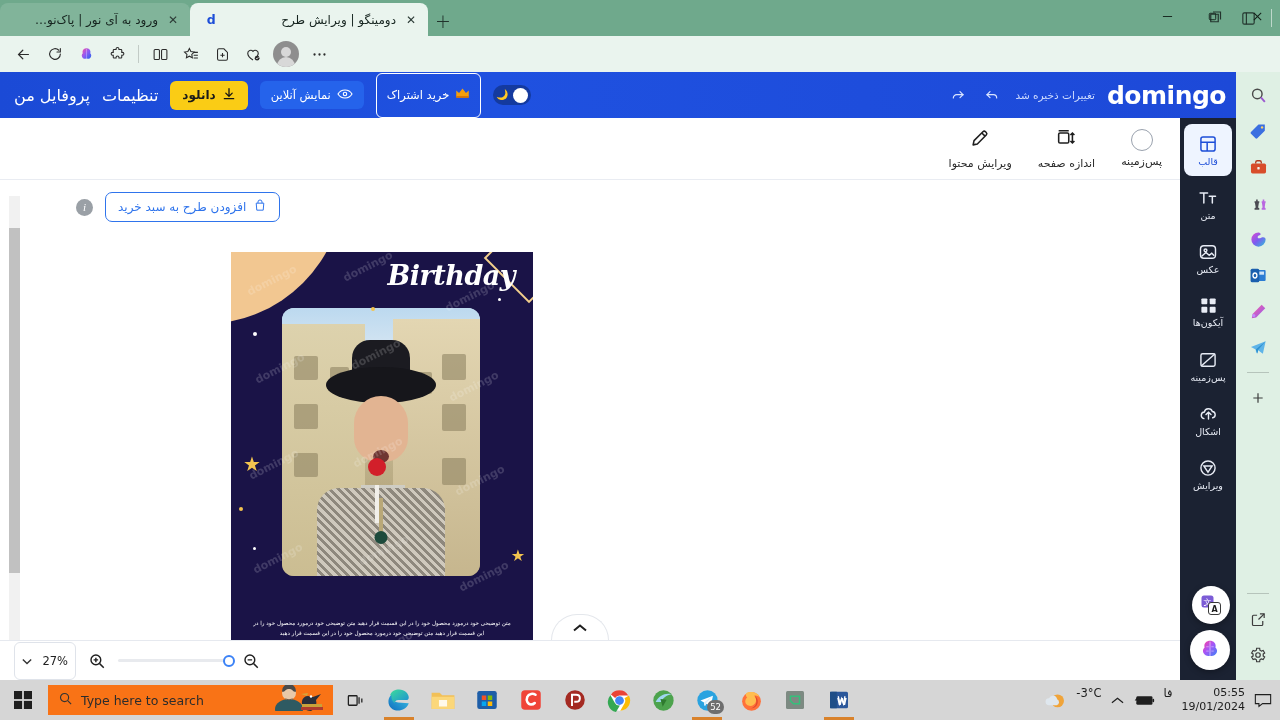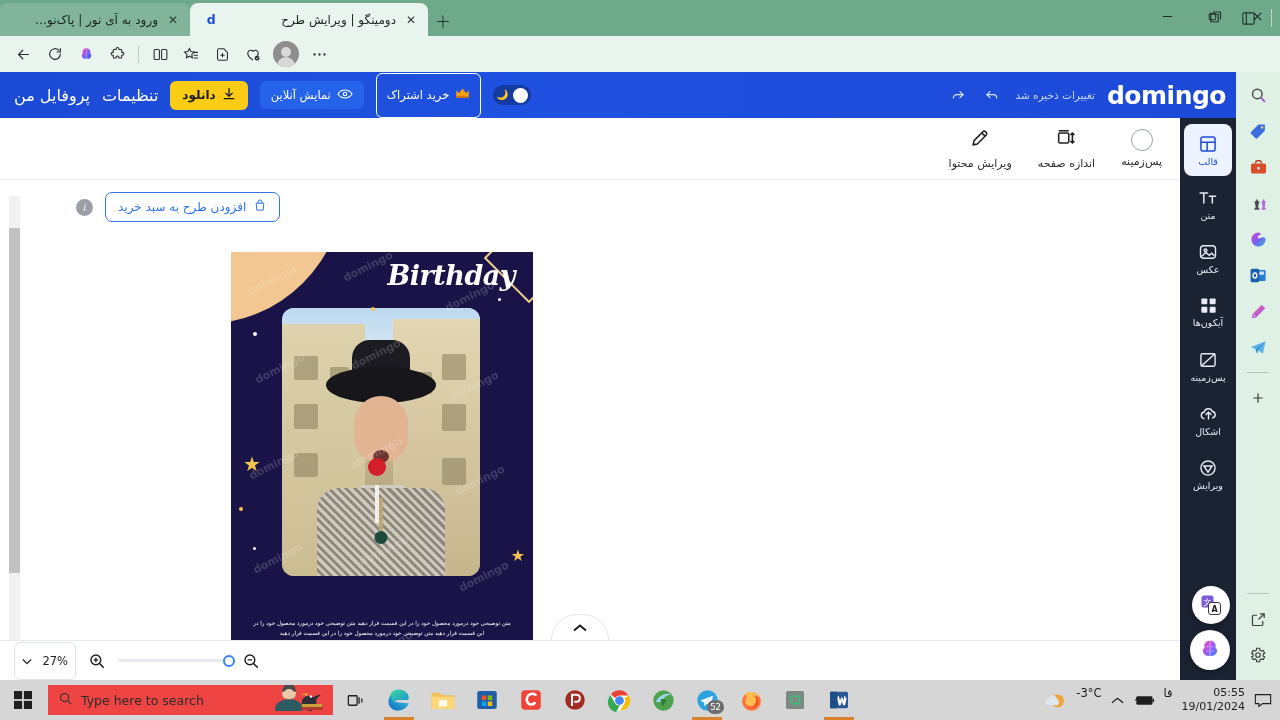--- a/index.html
+++ b/index.html
@@ -230,21 +230,21 @@
     border-radius: 50%; border: 2px solid #3b82f6; background: #fff;
   }
 
   
   .taskbar {
     position: absolute; bottom: 0; left: 0; width: 1280px; height: 40px;
     background: #d6d6d6; display: flex; align-items: center; direction: ltr; padding-right: 2px;
   }
   .start-btn { width: 46px; height: 40px; display: flex; align-items: center; justify-content: center; }
   .search-box {
-    width: 285px; height: 30px; background: #ef4444; display: flex; align-items: center;
+    width: 285px; height: 30px; background: #f97316; display: flex; align-items: center;
     gap: 8px; padding: 8px 10px; margin-left: 2px; position: relative; overflow: hidden;
   }
   .search-box .sph { font-size: 12.5px; color: #2c2c2c; }
   .tb-app { width: 44px; height: 40px; display: flex; align-items: center; justify-content: center; position: relative; }
   .tb-app.open::after {
     content: ''; position: absolute; bottom: 0; left: 7px; right: 7px; height: 3px; background: #d9822b;
   }
   .badge {
     position: absolute; right: 5px; bottom: 6px; min-width: 15px; height: 14px; border-radius: 7px;
     background: #6e6e6e; color: #fff; font-size: 8.5px; display: flex; align-items: center;

